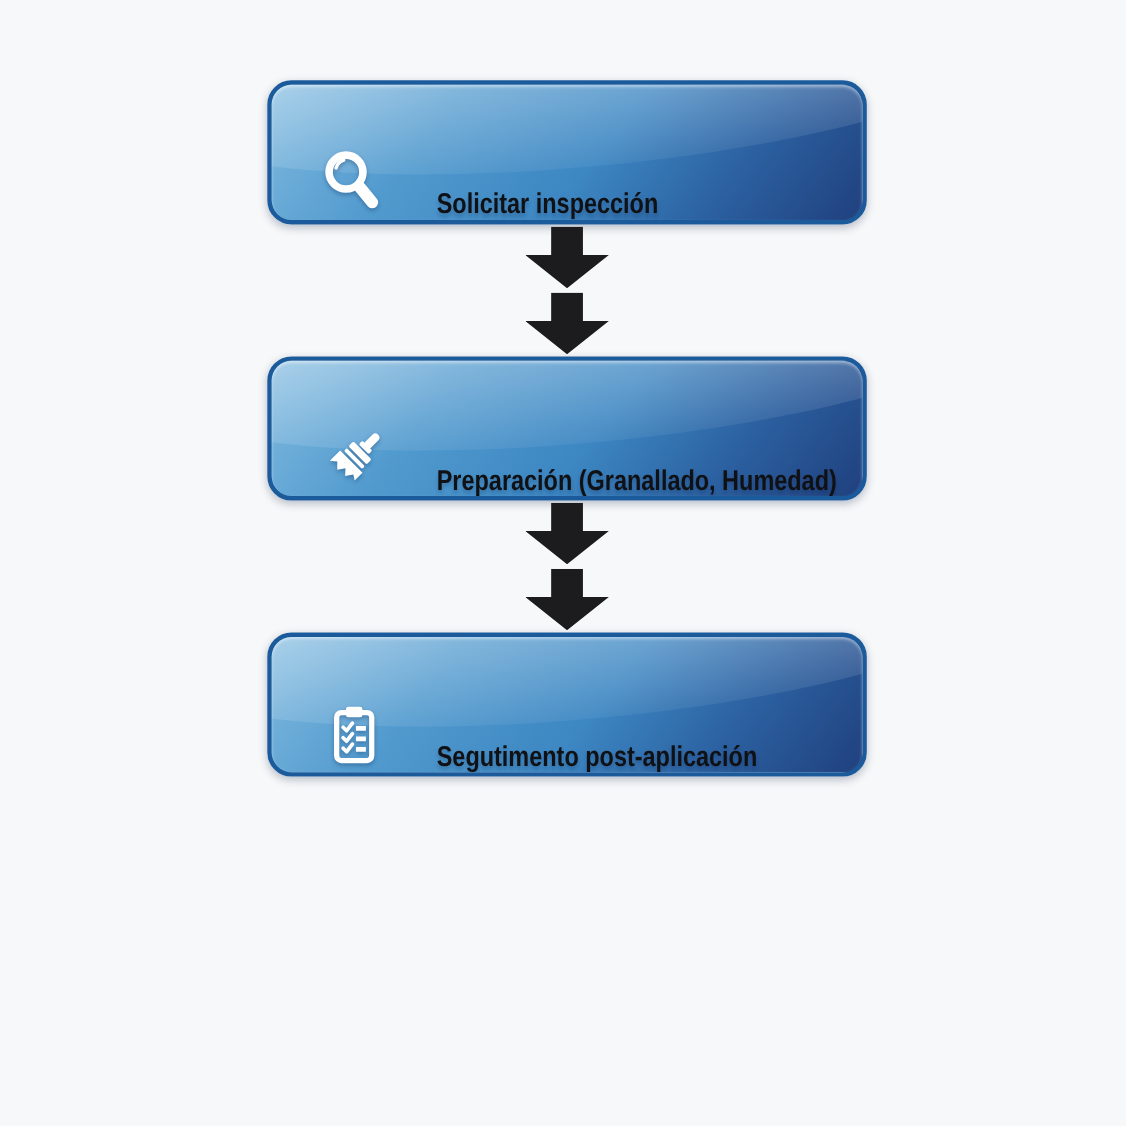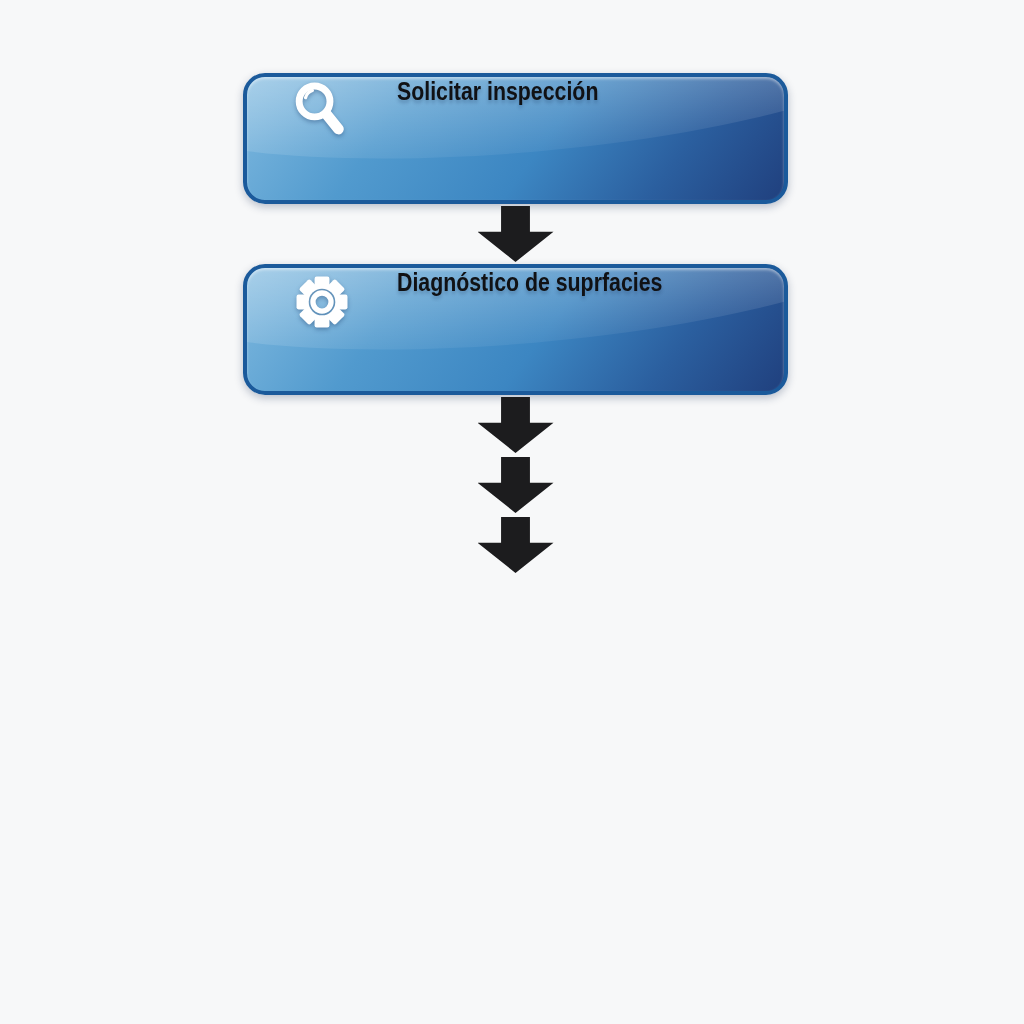--- a/index.html
+++ b/index.html
@@ -13,21 +13,21 @@
   .box{
     box-sizing:border-box;height:131px;flex:0 0 131px;
     border:4px solid var(--box-border,#1b5a9b);
     border-radius:22px;
     background:linear-gradient(126deg,
       var(--box-gradient-start,#7fb9df) 0%,
       #519ace 28%,
       var(--box-gradient-mid,#3c86c2) 55%,
       #2b5f9f 78%,
       var(--box-gradient-end,#20407e) 100%);
-    display:flex;align-items:flex-start;position:relative;overflow:hidden;
+    display:flex;align-items:flex-end;position:relative;overflow:hidden;
     box-shadow:inset 0 2px 3px rgba(255,255,255,.45), 0 3px 8px rgba(20,40,80,.28);
   }
   .box::before{ 
     content:"";position:absolute;top:-95px;left:-120px;width:800px;height:170px;
     background:linear-gradient(180deg,rgba(255,255,255,.52),rgba(255,255,255,.06));
     border-radius:50%;transform:rotate(-5deg);pointer-events:none;
   }
   .icon{
     width:150px;flex:0 0 150px;display:flex;justify-content:center;align-items:center;
     color:var(--icon,#ffffff);position:relative;z-index:2;
@@ -61,51 +61,59 @@
           <line x1="36.5" y1="35.5" x2="47.5" y2="49" stroke="currentColor" stroke-width="10" stroke-linecap="round"></line>
         </svg>
       </div>
       <div class="label">Solicitar inspección</div>
     </div>
 
     <div class="arrowrow">
       <div class="arrow"></div>
     </div>
 
+
+    <div class="arrowrow">
+      <div class="arrow"></div>
+    </div>
+
     <div class="box">
       <div class="icon">
         <svg viewBox="0 0 64 64">
-          <defs>
-            <mask id="gear-hole">
-              <rect x="0" y="0" width="64" height="64" fill="white"></rect>
-              <circle cx="32" cy="32" r="12.5" fill="black"></circle>
-            </mask>
-          </defs>
-          <g fill="currentColor" mask="url(#gear-hole)">
-            <rect x="8" y="25" width="48" height="14" rx="2"></rect>
-            <rect x="25" y="8" width="14" height="48" rx="2"></rect>
-            <rect x="8" y="25" width="48" height="14" rx="2" transform="rotate(45 32 32)"></rect>
-            <rect x="8" y="25" width="48" height="14" rx="2" transform="rotate(-45 32 32)"></rect>
-            <circle cx="32" cy="32" r="17"></circle>
+          <g fill="currentColor" transform="rotate(45 32 32)">
+            <rect x="28.5" y="3" width="7" height="15" rx="3.5"></rect>
+            <rect x="26" y="16" width="12" height="4.5" rx="1.5"></rect>
+            <rect x="21" y="22" width="22" height="6" rx="1.5"></rect>
+            <rect x="21" y="30" width="22" height="3.5" rx="1.5"></rect>
+            <path d="M18.5 35.5 h27 v9.5 l-4.5 -3 l-4 6 l-4.5 -5 l-4 6 l-5 -5 l-5 4 Z"></path>
           </g>
-          <circle cx="32" cy="32" r="8.5" fill="none" stroke="currentColor" stroke-width="5"></circle>
         </svg>
       </div>
-      <div class="label">Diagnóstico de suprfacies</div>
+      <div class="label">Preparación (Granallado, Humedad)</div>
     </div>
 
     <div class="arrowrow">
       <div class="arrow"></div>
     </div>
 
 
     <div class="arrowrow">
       <div class="arrow"></div>
     </div>
 
-
-    <div class="arrowrow">
-      <div class="arrow"></div>
+    <div class="box">
+      <div class="icon">
+        <svg viewBox="0 0 64 64" fill="none">
+          <rect x="17" y="13" width="30" height="41" rx="4" stroke="currentColor" stroke-width="4.5"></rect>
+          <rect x="25" y="8" width="14" height="9" rx="2" fill="currentColor"></rect>
+          <path d="M22.5 25.5 l3 3 l5 -6.5" stroke="currentColor" stroke-width="3.2" stroke-linecap="round" stroke-linejoin="round"></path>
+          <line x1="33.5" y1="26.5" x2="42" y2="26.5" stroke="currentColor" stroke-width="4"></line>
+          <path d="M22.5 34.5 l3 3 l5 -6.5" stroke="currentColor" stroke-width="3.2" stroke-linecap="round" stroke-linejoin="round"></path>
+          <line x1="33.5" y1="35.5" x2="42" y2="35.5" stroke="currentColor" stroke-width="4"></line>
+          <path d="M22.5 43.5 l3 3 l5 -6.5" stroke="currentColor" stroke-width="3.2" stroke-linecap="round" stroke-linejoin="round"></path>
+          <line x1="33.5" y1="44.5" x2="42" y2="44.5" stroke="currentColor" stroke-width="4"></line>
+        </svg>
+      </div>
+      <div class="label">Segutimento post-aplicación</div>
     </div>
-
 
   </div>
 </div>
 
 </body></html>

